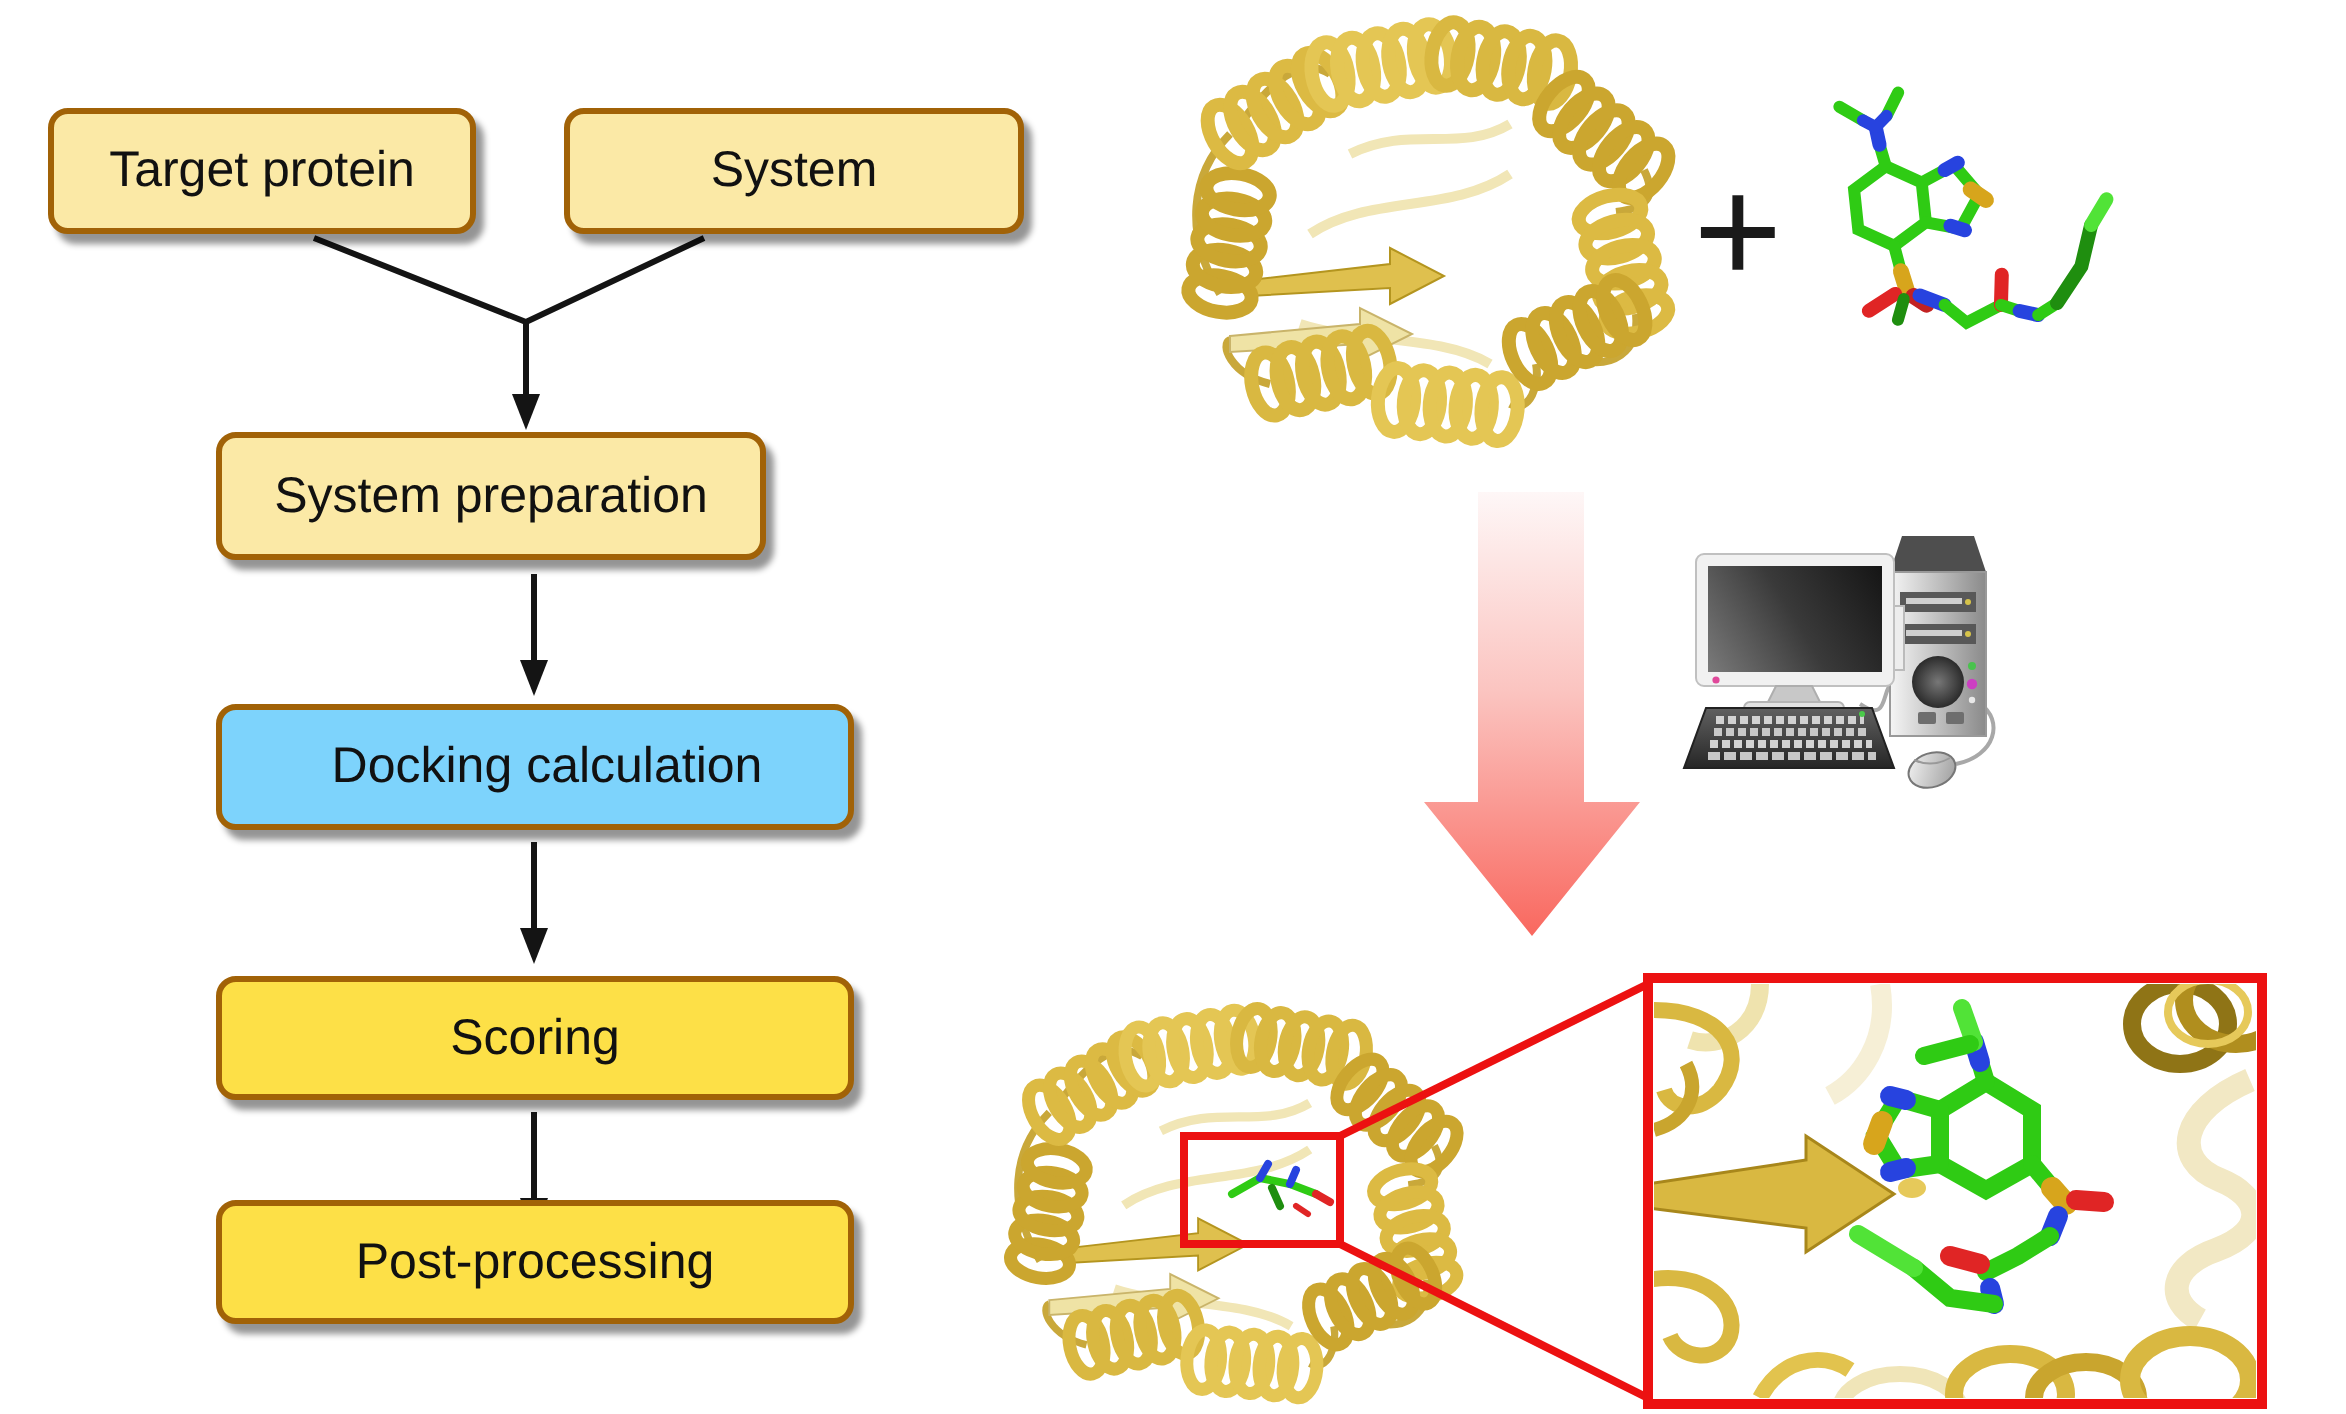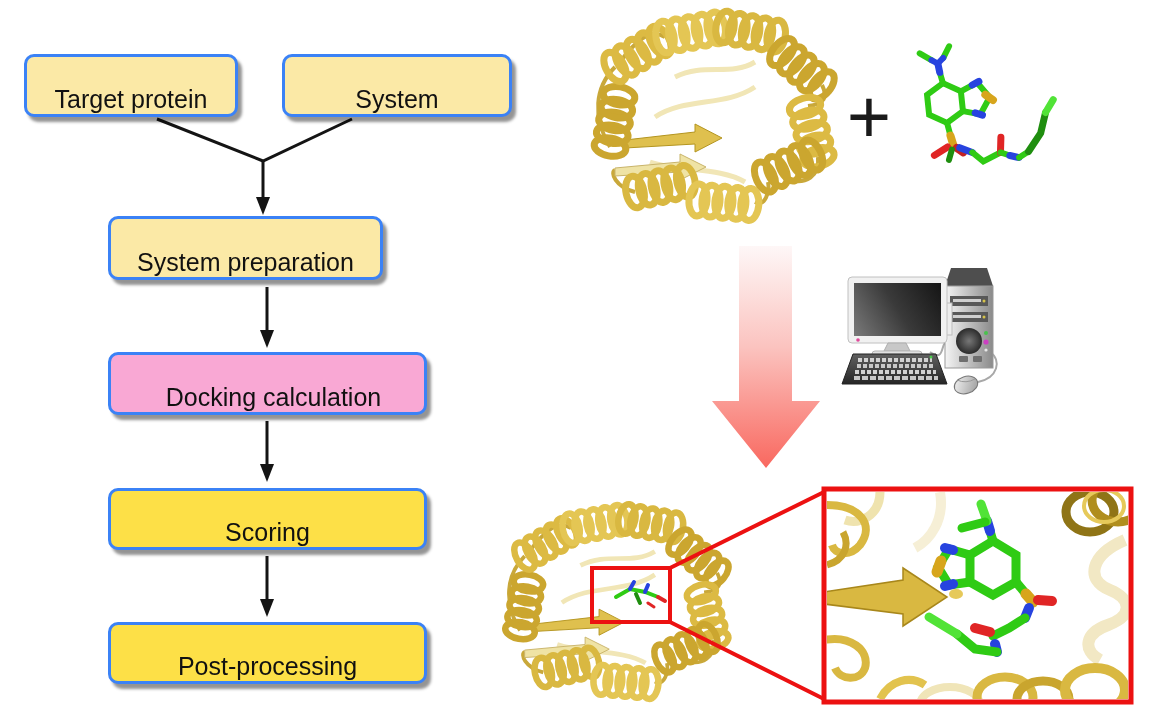--- a/index.html
+++ b/index.html
@@ -1,23 +1,23 @@
 <!DOCTYPE html>
 <html><head>
 <meta charset="utf-8">
 <style>
   html,body{margin:0;padding:0;background:#ffffff;}
   #canvas{position:relative;width:1173px;height:707px;background:#ffffff;overflow:hidden;
           font-family:"Liberation Sans",sans-serif;}
   #art{position:absolute;left:0;top:0;z-index:1;}
-  .node{position:absolute;z-index:2;box-sizing:border-box;border:3px solid #3b82f6;border-radius:10px;
-        display:flex;align-items:flex-end;justify-content:center;
+  .node{position:absolute;z-index:2;box-sizing:border-box;border:3px solid #a16207;border-radius:10px;
+        display:flex;align-items:center;justify-content:center;
         font-size:25px;color:#111;background:#FBE9A6;
         box-shadow:4px 5px 3px rgba(0,0,0,0.42);}
-  .node.green{background:#f9a8d4;padding-left:12px;}
+  .node.green{background:#7dd3fc;padding-left:12px;}
   .node.blue{background:#fde047;}
   svg text.plus{font-family:"Liberation Sans",sans-serif;font-size:76px;fill:#1a1a1a;}
 </style>
 </head>
 <body>
 
 <div id="canvas">
 
 <svg id="art" width="1173" height="707" viewBox="0 0 1173 707">
   <defs>
@@ -236,17 +236,17 @@
   </div>
   <div class="node" style="left:108px;top:216px;width:275px;height:64px">
     <span>System preparation</span>
   </div>
   <div class="node green" style="left:108px;top:352px;width:319px;height:63px">
     <span>Docking calculation</span>
   </div>
   <div class="node blue" style="left:108px;top:488px;width:319px;height:62px">
     <span>Scoring</span>
   </div>
-  <div class="node blue" style="left:108px;top:622px;width:319px;height:62px">
+  <div class="node blue" style="left:108px;top:600px;width:319px;height:62px">
     <span>Post-processing</span>
   </div>
 
 </div>
 
 </body></html>

